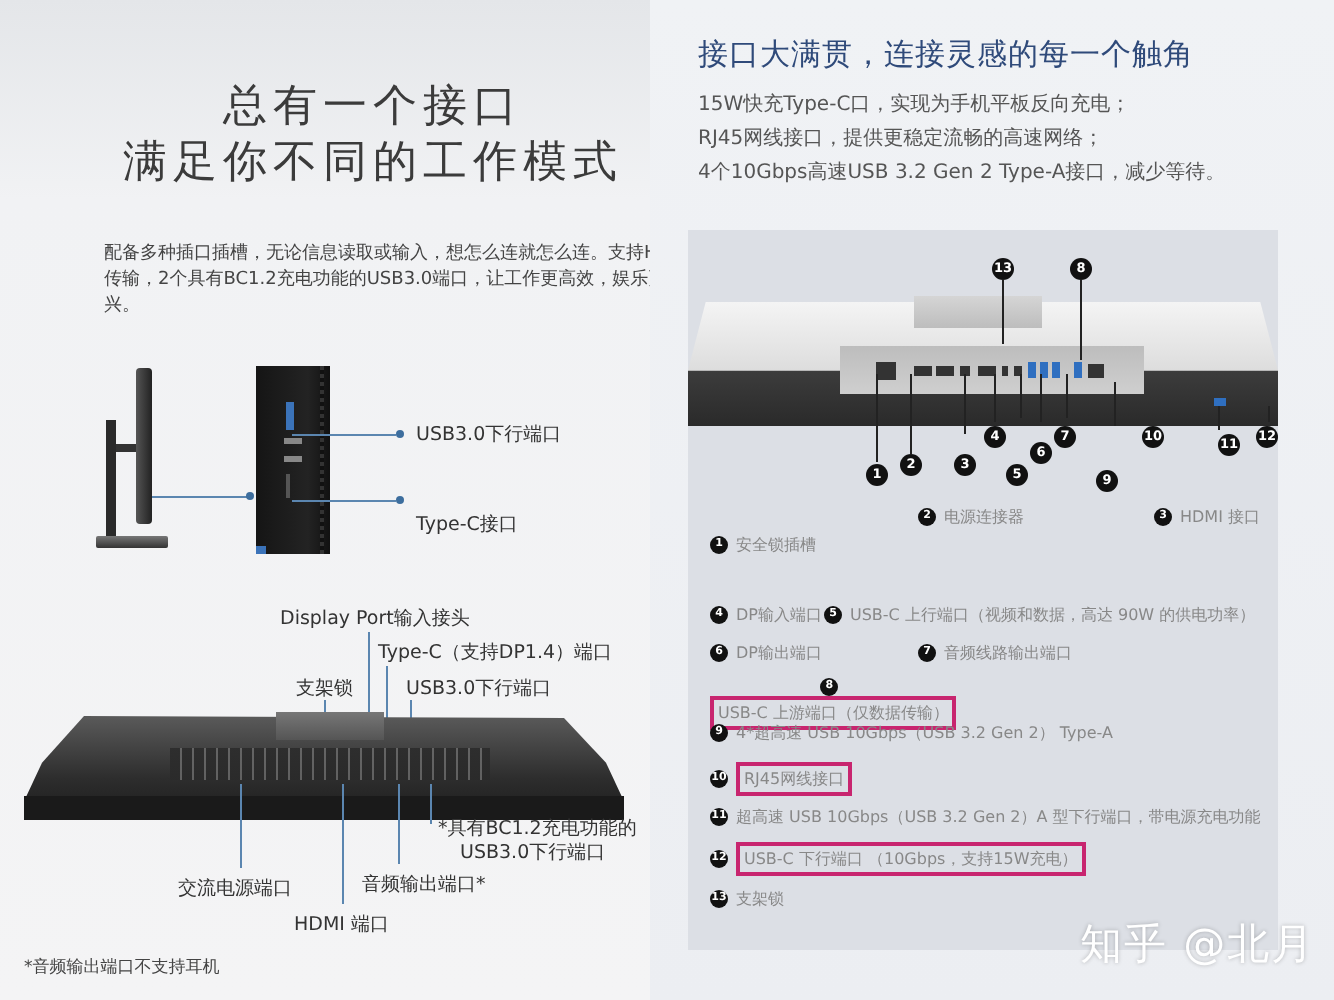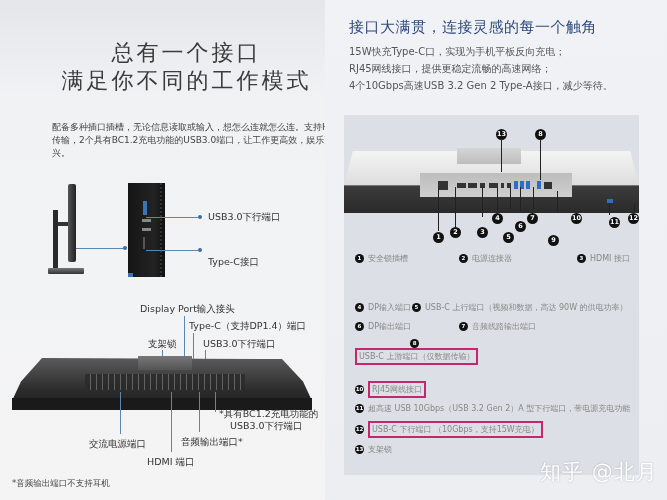--- a/index.html
+++ b/index.html
@@ -180,21 +180,21 @@
     <div class="num" style="left:159px; top:117px;">5</div>
     <div class="num" style="left:171px; top:106px;">6</div>
     <div class="num" style="left:183px; top:98px;">7</div>
     <div class="num" style="left:191px; top:14px;">8</div>
     <div class="num" style="left:204px; top:120px;">9</div>
     <div class="num" style="left:227px; top:98px;">10</div>
     <div class="num" style="left:265px; top:102px;">11</div>
     <div class="num" style="left:284px; top:98px;">12</div>
     <div class="num" style="left:152px; top:14px;">13</div>
 
-    <div class="legend-item" style="left:11px; top:138px;justify-content:space-between;">
+    <div class="legend-item" style="left:11px; top:152px;justify-content:space-between;">
         <span class="bn">1</span>
         <span>安全锁插槽</span>
       </div>
     <div class="legend-item" style="left:115px; top:138px;">
         <span class="bn">2</span>
         <span>电源连接器</span>
       </div>
     <div class="legend-item" style="left:209px; top:138px;padding-left:24px;">
         <span class="bn">3</span>
         <span>HDMI 接口</span>
@@ -215,20 +215,24 @@
       </div>
     <div class="legend-item" style="left:115px; top:206px;">
         <span class="bn">7</span>
         <span>音频线路输出端口</span>
       </div>
 
     <div class="legend-item" style="left:11px; top:224px;flex-direction:column;">
         <span class="bn">8</span>
         <span class="hl">USB-C 上游端口（仅数据传输）</span>
       </div>
+    <div class="legend-item" style="left:11px; top:246px;">
+        <span class="bn">9</span>
+        <span>4*超高速 USB 10Gbps（USB 3.2 Gen 2） Type-A</span>
+      </div>
     <div class="legend-item" style="left:11px; top:266px;">
         <span class="bn">10</span>
         <span class="hl">RJ45网线接口</span>
       </div>
     <div class="legend-item" style="left:11px; top:288px;">
         <span class="bn">11</span>
         <span>超高速 USB 10Gbps（USB 3.2 Gen 2）A 型下行端口，带电源充电功能</span>
       </div>
     <div class="legend-item" style="left:11px; top:306px;">
         <span class="bn">12</span>

